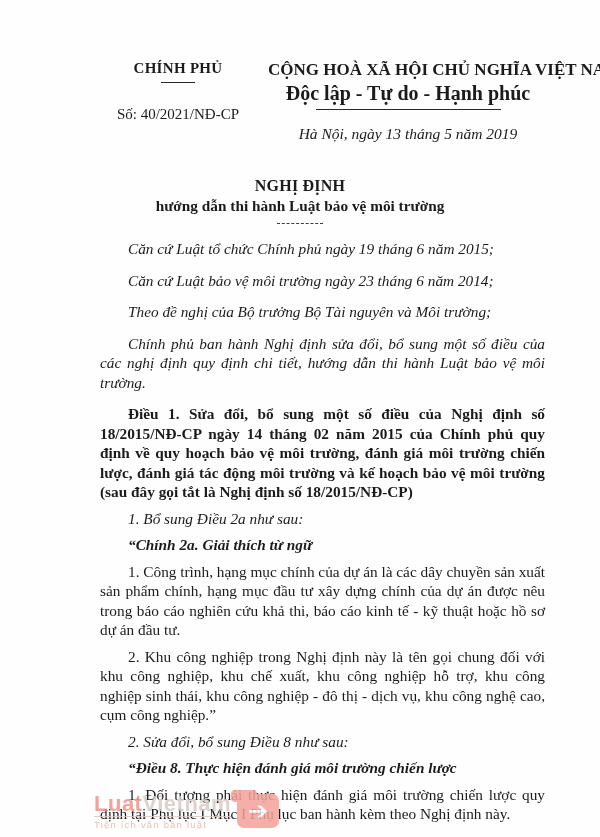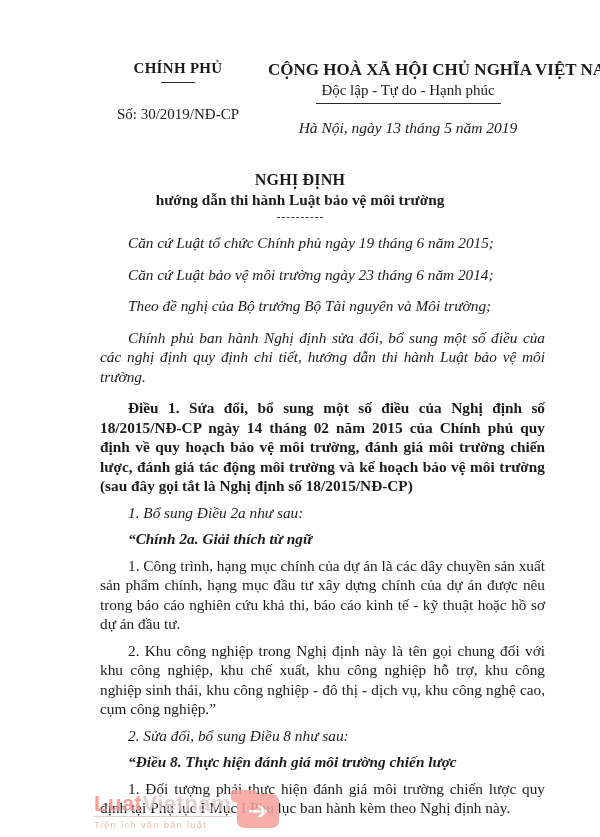--- a/index.html
+++ b/index.html
@@ -48,22 +48,22 @@
     font-size: 15px;
     margin-top: 23px;
     white-space: nowrap;
   }
   .country-name {
     font-weight: bold;
     font-size: 17px;
     white-space: nowrap;
   }
   .motto {
-    font-weight: normal;
-    font-size: 15px;
+    font-weight: bold;
+    font-size: 20px;
     margin-top: 2px;
     white-space: nowrap;
   }
   .rule-md {
     width: 185px;
     border-top: 1.2px solid #2a2a2a;
     margin: 4px auto 0 auto;
   }
   .place-date {
     font-style: italic;
@@ -184,21 +184,21 @@
 </style>
 </head>
 <body>
 
 <div class="page">
 
   <div class="header">
     <div class="header-left">
       <div class="org-name">CHÍNH PHỦ</div>
       <div class="dash-sm"></div>
-      <div class="doc-number">Số: 30/2019/NĐ-CP</div>
+      <div class="doc-number">Số: 40/2021/NĐ-CP</div>
     </div>
     <div class="header-right">
       <div class="country-name">CỘNG HOÀ XÃ HỘI CHỦ NGHĨA VIỆT NAM</div>
       <div class="motto">Độc lập - Tự do - Hạnh phúc</div>
       <div class="rule-md"></div>
       <div class="place-date">Hà Nội, ngày 13 tháng 5 năm 2019</div>
     </div>
   </div>
 
   <div class="title-block">

